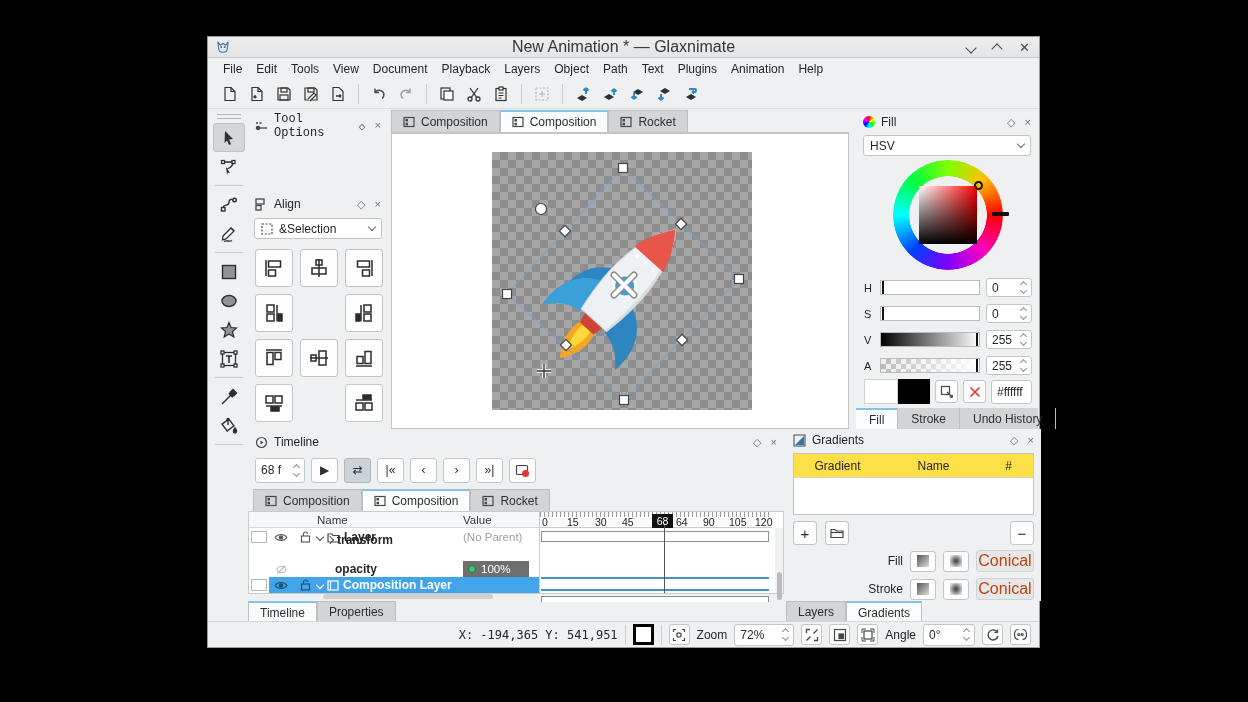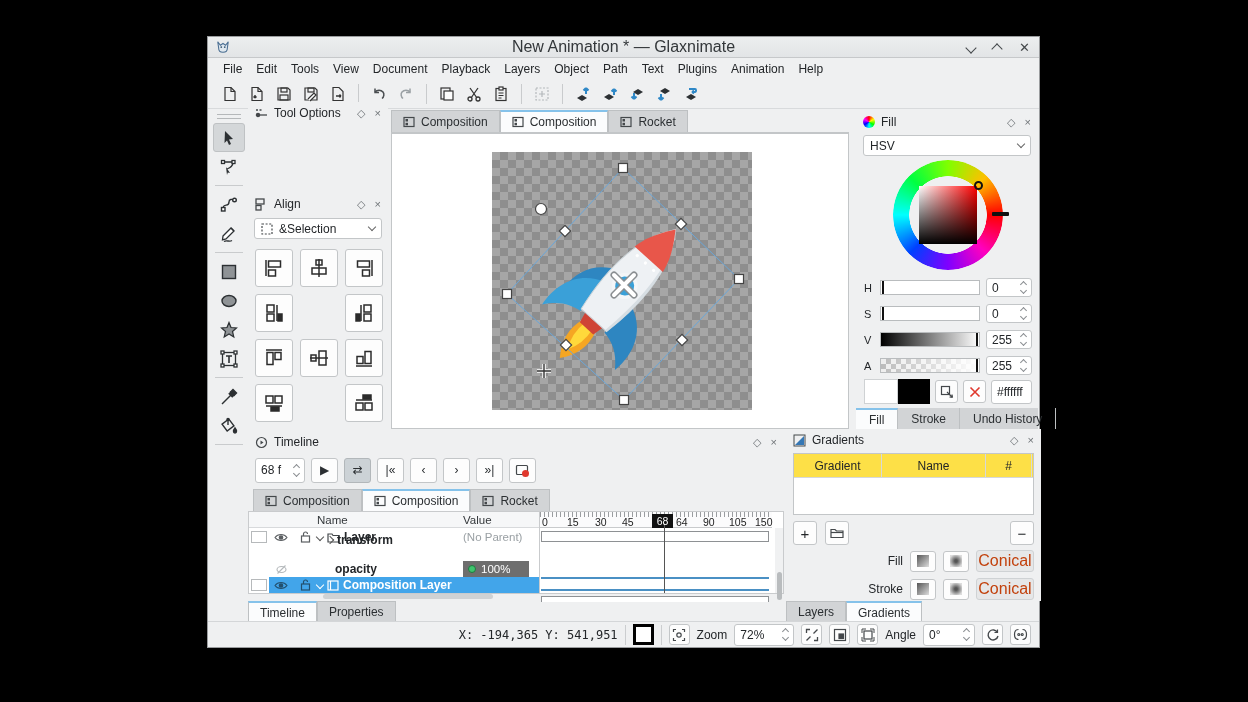--- a/index.html
+++ b/index.html
@@ -365,21 +365,21 @@
         <svg width="18" height="18" viewBox="0 0 18 18" fill="none" stroke="#2c3033" stroke-width="1.4">
           <path d="M8,2 L14,8 L8,14 L2,8 Z" transform="rotate(8 8 8)"></path>
           <path d="M8,2 V8"></path>
           <circle cx="8" cy="2.5" r="1" fill="#2c3033"></circle>
           <path d="M15,11 C15,11 16.5,13 16.5,14.3 C16.5,15.4 15.8,16 15,16 C14.2,16 13.5,15.4 13.5,14.3 C13.5,13 15,11 15,11 Z" fill="#2c3033"></path>
         </svg>
       </div>
     <div class="vsep"></div>
   </div>
 
-  <div class="panel fillpanel" style="left:40px; top:65px; width:140px; height:80px;">
+  <div class="panel fillpanel" style="left:40px; top:78px; width:140px; height:80px;font-family:Liberation Mono, monospace;">
     <div class="phdr">
       <span>
           <svg width="13" height="13" viewBox="0 0 13 13" fill="none" stroke="#44484b" stroke-width="1.3">
             <path d="M1,3 H8 M1,3 C1,3 0.5,3 1,3" stroke-dasharray="2 1.5"></path>
             <circle cx="3" cy="8" r="1.6" fill="#44484b"></circle>
             <path d="M5,8 H12"></path>
           </svg>
         </span>
       <span>Tool Options</span>
       <span class="sp">
@@ -877,21 +877,21 @@
       </div>
 
       <div class="ruler">
         <span style="left:2px;">0</span>
         <span style="left:27px;">15</span>
         <span style="left:55px;">30</span>
         <span style="left:82px;">45</span>
         <span style="left:136px;">64</span>
         <span style="left:163px;">90</span>
         <span style="left:189px;">105</span>
-        <span style="left:215px;">150</span>
+        <span style="left:215px;">120</span>
         <div class="curframe">68</div>
       </div>
 
       <div class="tracks">
         <div class="bar" style="top:3px;"></div>
         <div class="bar sel" style="top:49px;"></div>
         <div class="bar" style="top:68px; height:6px; border-bottom:none;"></div>
         <div class="playhead"></div>
       </div>
       <div class="vscroll">

